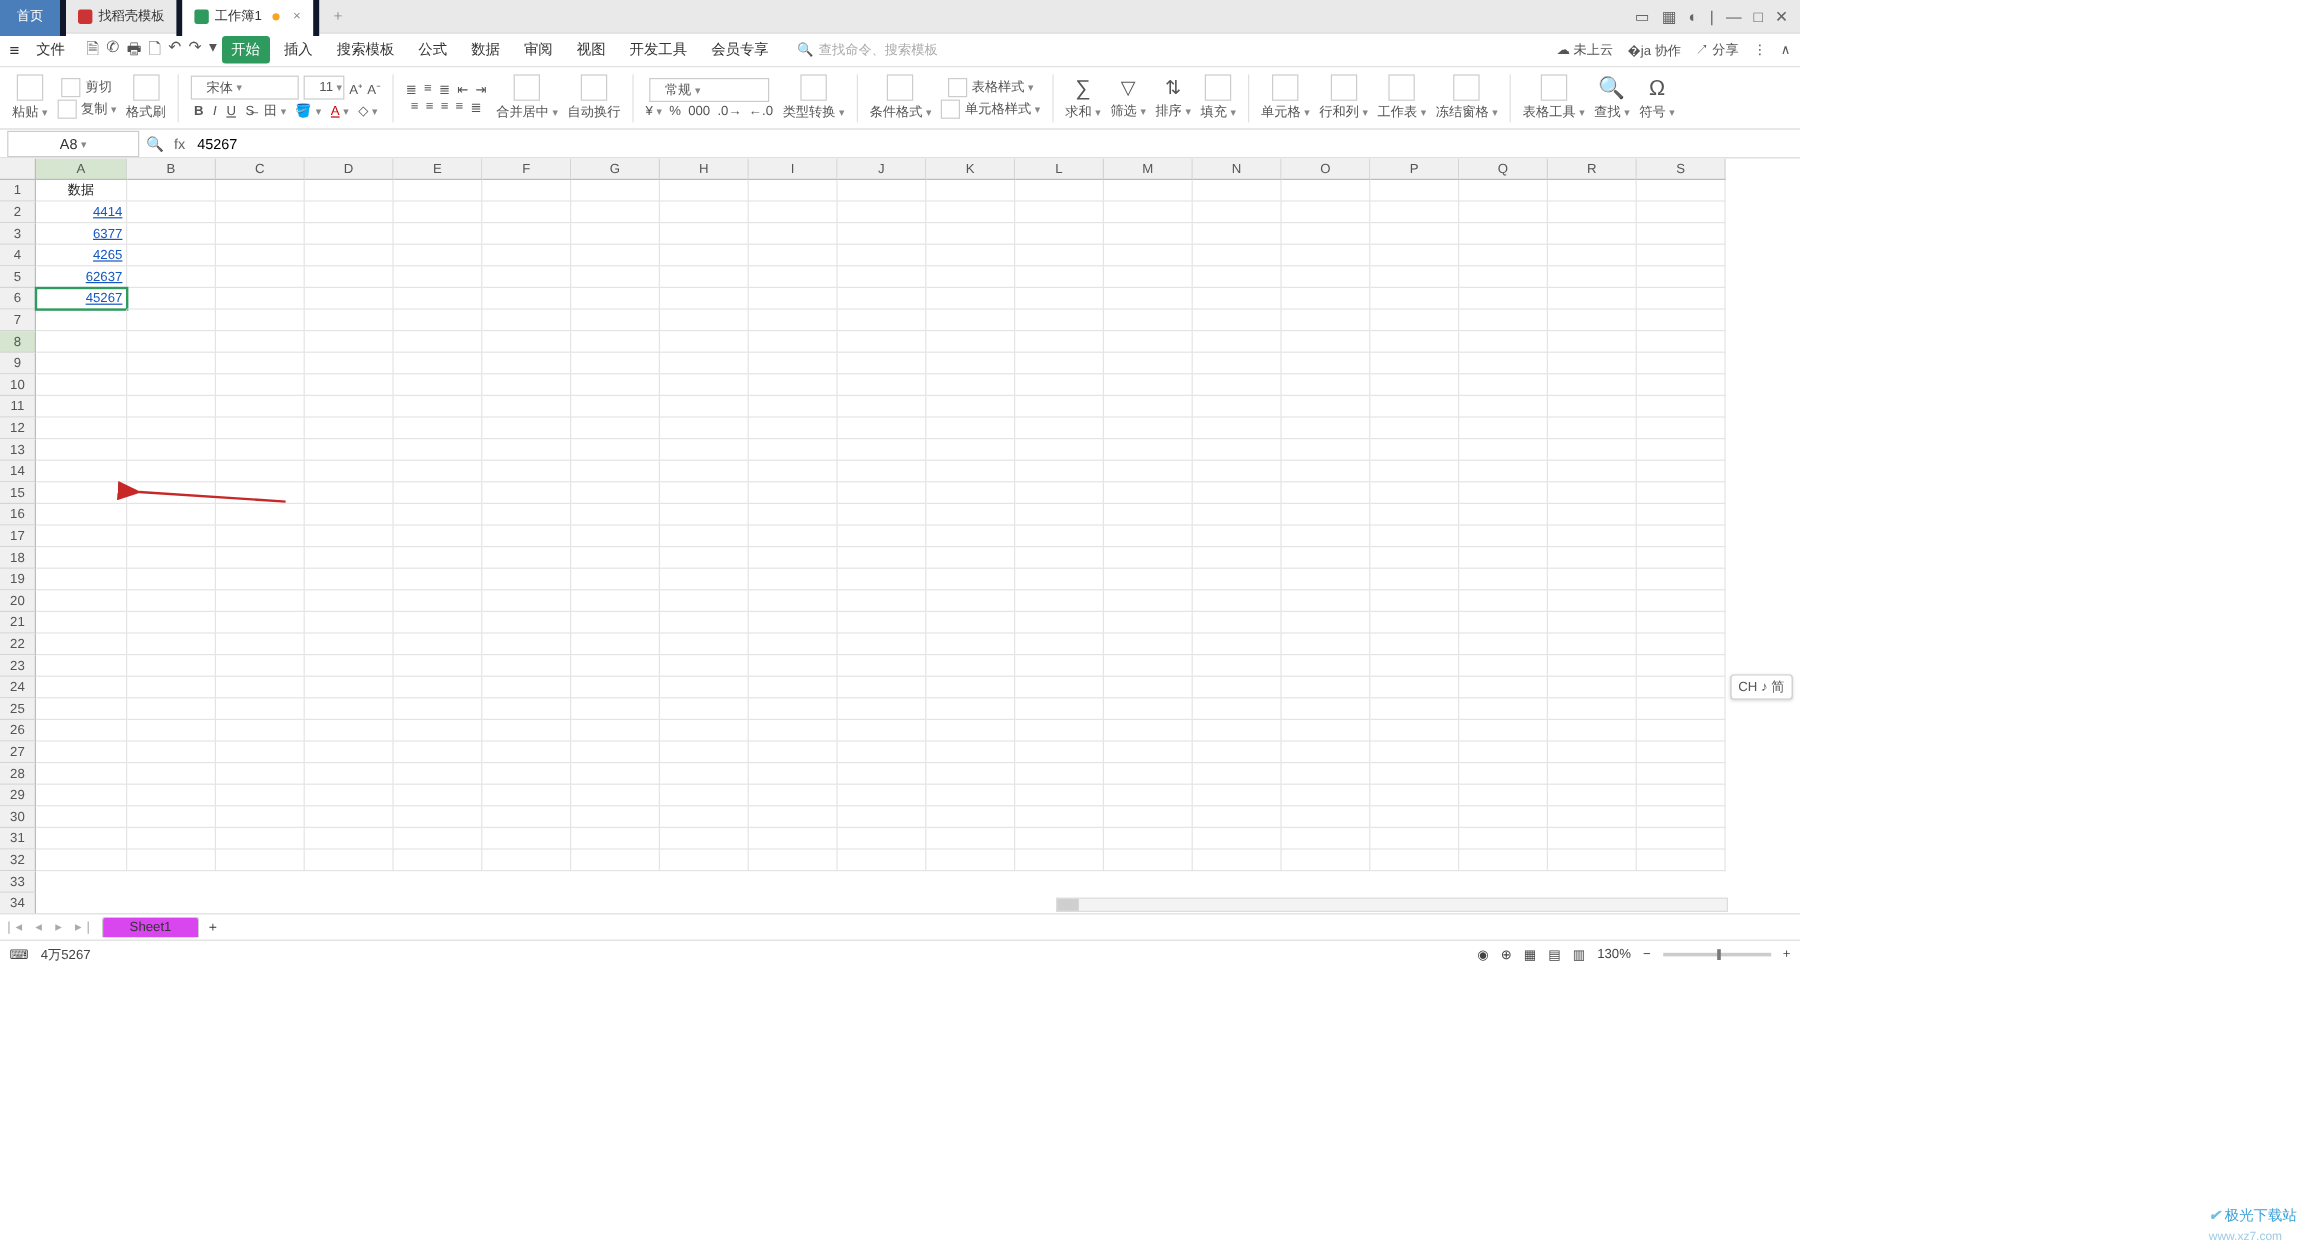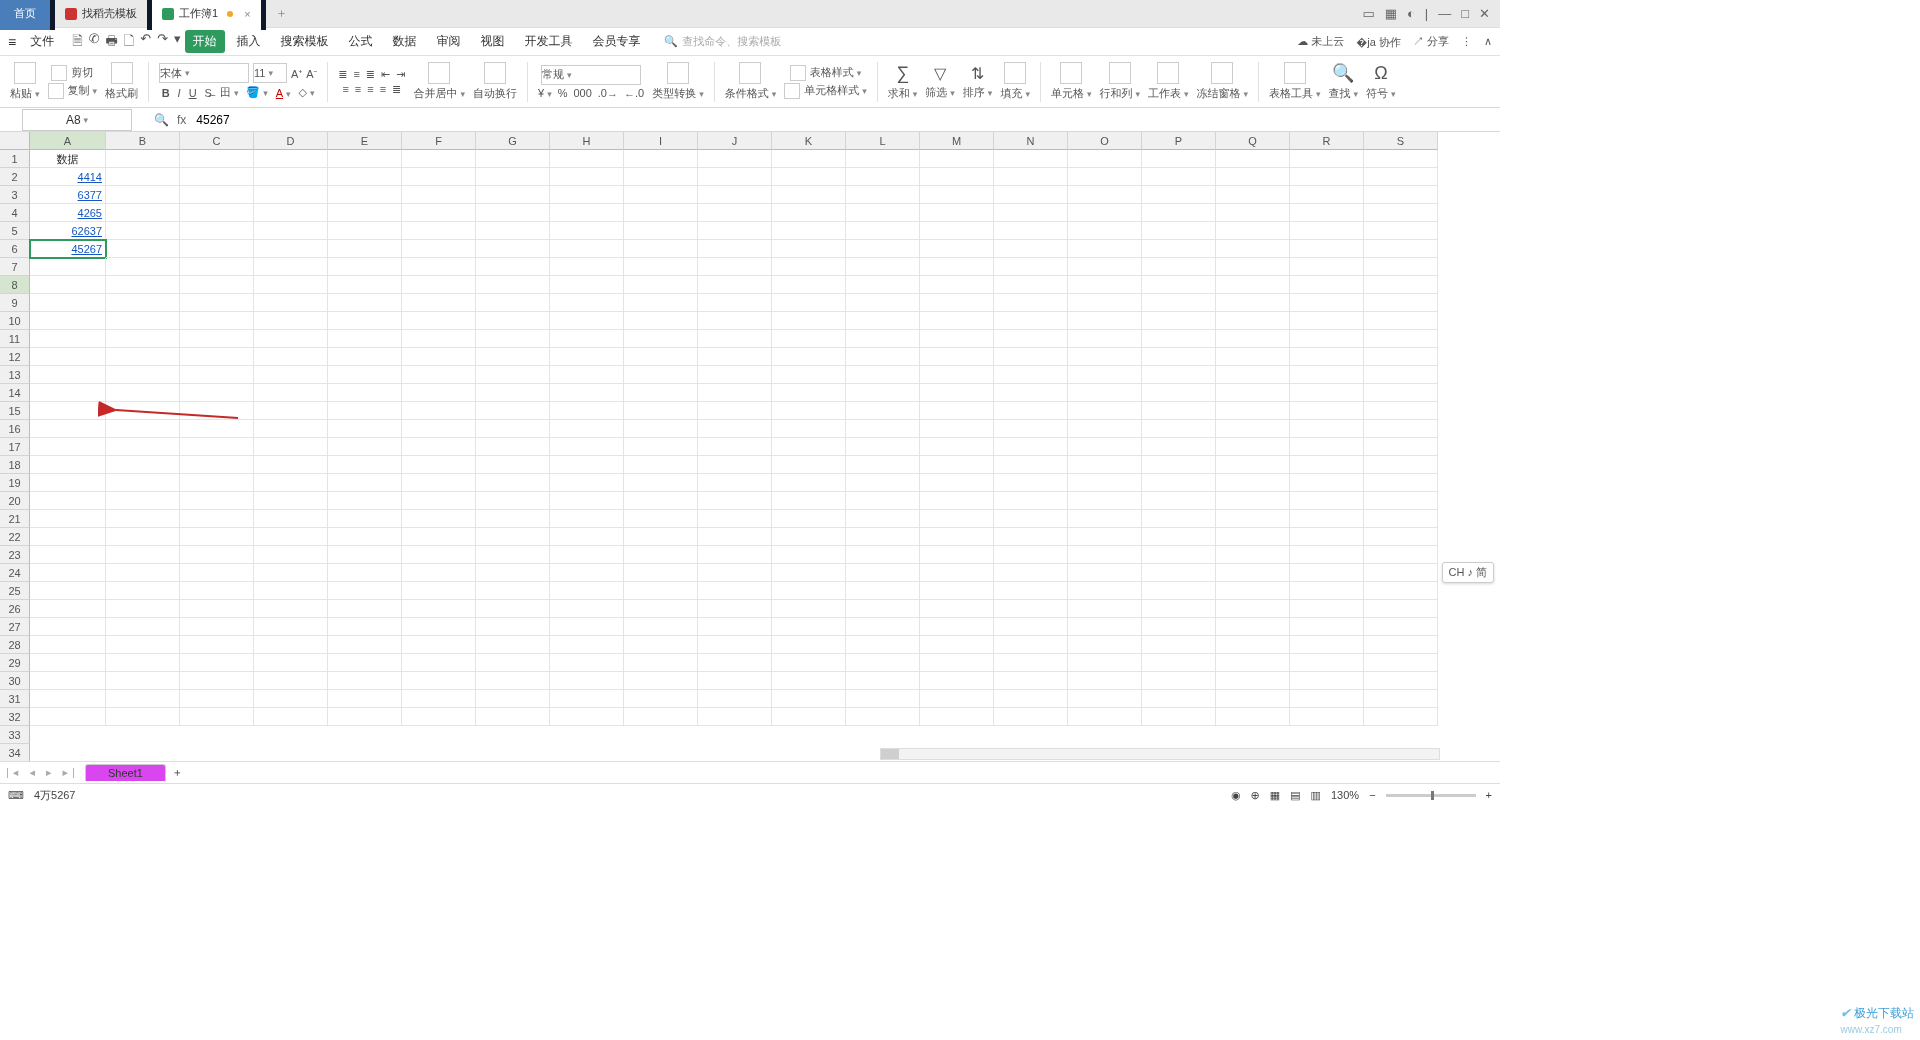--- a/index.html
+++ b/index.html
@@ -23,27 +23,27 @@
 .menubar .search{margin-left:12px;color:#aaa;display:flex;align-items:center;gap:4px;font-size:11px}
 .menubar .right{margin-left:auto;display:flex;gap:12px;align-items:center;color:#555;font-size:11px}
 .ribbon{height:52px;border-bottom:1px solid #d8d8d8;display:flex;align-items:center;padding:2px 8px;gap:4px;font-size:11px;color:#555;overflow:hidden}
 .rgrp{display:flex;flex-direction:column;align-items:center;gap:2px;padding:0 2px;flex-shrink:0}
 .rgrp.v{flex-direction:column}
 .rrow{display:flex;gap:4px;align-items:center}
 .rsep{width:1px;height:40px;background:#e0e0e0;margin:0 4px;flex-shrink:0}
 .ric{width:16px;height:16px;border:1px solid #ccc;display:inline-block;background:#fff}
 .ric.big{width:22px;height:22px}
 .rlabel{font-size:11px;white-space:nowrap}
-.fontsel{border:1px solid #ccc;height:20px;font-size:11px;padding:0 0;background:#fff;display:flex;align-items:center}
+.fontsel{border:1px solid #ccc;height:20px;font-size:11px;padding:0 12px;background:#fff;display:flex;align-items:center}
 .fontname{width:90px}
 .fontsize{width:34px}
 .dd::after{content:"▾";color:#888;margin-left:3px;font-size:9px}
 .numfmt{width:100px}
 .namebox-row{height:24px;display:flex;align-items:center;border-bottom:1px solid #d8d8d8}
-.namebox{width:110px;height:22px;border:1px solid #ccc;margin:0 22px;text-align:center;font-size:12px;display:flex;align-items:center;justify-content:center;background:#fff}
+.namebox{width:110px;height:22px;border:1px solid #ccc;margin:0 6px;text-align:center;font-size:12px;display:flex;align-items:center;justify-content:center;background:#fff}
 .fxarea{display:flex;align-items:center;gap:8px;flex:1}
 .fxarea .fx{color:#666}
 .fxarea input{border:none;outline:none;font-size:12px;flex:1}
 .grid-wrap{position:relative;height:630px;overflow:hidden;border-bottom:1px solid #ddd}
 .grid{position:absolute;inset:0}
 .colhdr{position:absolute;top:0;left:30px;right:0;height:18px;display:flex}
 .colhdr div{border-right:1px solid #d4d4d4;border-bottom:1px solid #bbb;background:#f0f0f0;text-align:center;font-size:11px;line-height:18px;color:#555}
 .colhdr div.sel{background:#d5e5cf}
 .corner{position:absolute;top:0;left:0;width:30px;height:18px;background:#f0f0f0;border-right:1px solid #bbb;border-bottom:1px solid #bbb}
 .rowhdr{position:absolute;top:18px;left:0;width:30px}

